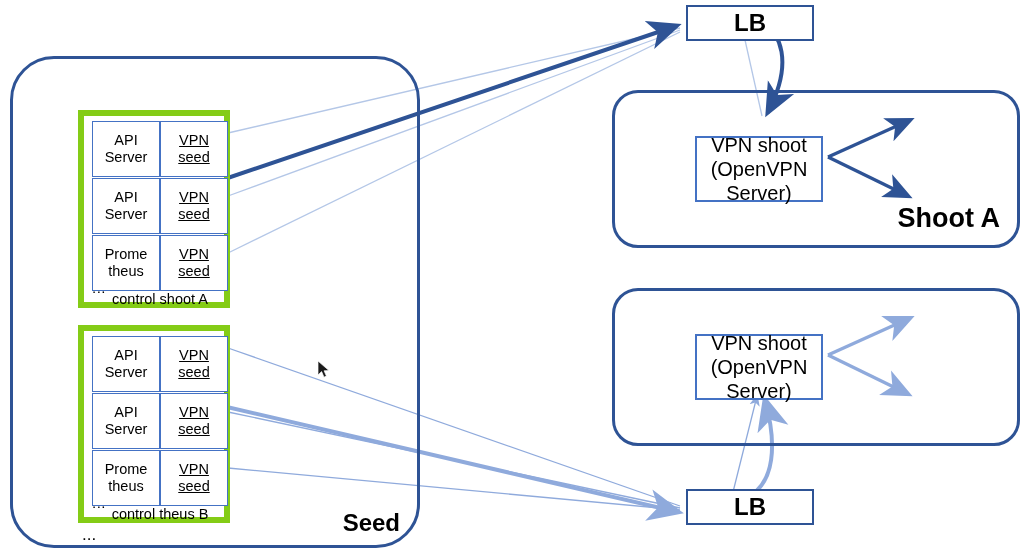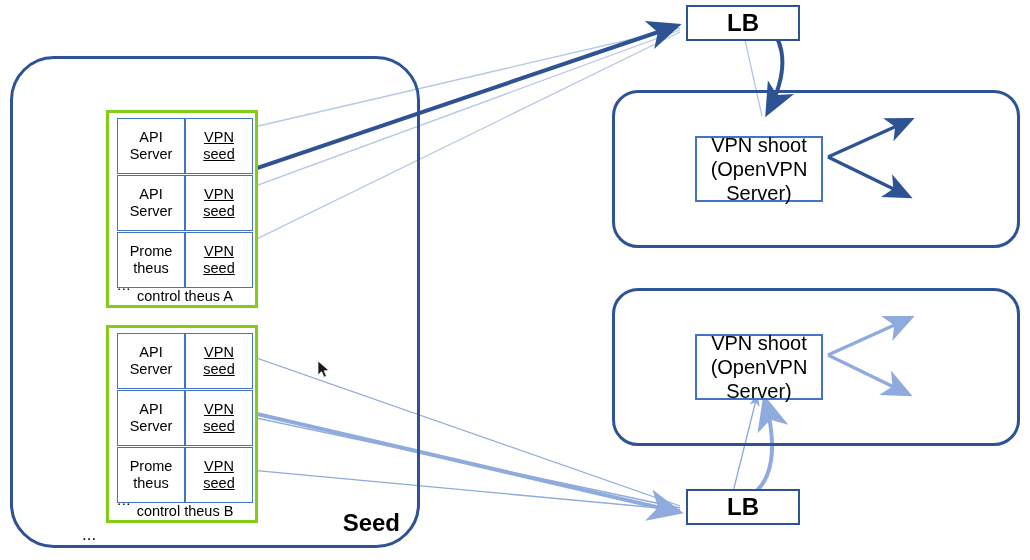--- a/index.html
+++ b/index.html
@@ -30,23 +30,22 @@
     background:transparent;
   }
   .seed-label{
     left:290px;top:505px;width:110px;height:36px;
     font-size:24px;font-weight:700;
     justify-content:flex-end;
     background:transparent;
   }
   
   .cp-box{
-    border:3px solid #84cc16;
+    border:6px solid #84cc16;
     background:#ffffff;
-    margin-left:28px;
   }
   .cp-a{left:78px;top:110px;width:152px;height:198px;}
   .cp-b{left:78px;top:325px;width:152px;height:198px;}
   .cp-label{
     position:absolute;
     left:0;width:152px;height:26px;
     display:flex;align-items:center;justify-content:center;
     font-size:14.5px;
     background:transparent;
   }
@@ -94,21 +93,21 @@
     width:128px;height:66px;
     border:2px solid #4472C4;
     font-size:20px;
     line-height:1.2;
     margin-top:12px;
   }
   .vpn-a{left:695px;top:124px;}
   .vpn-b{left:695px;top:322px;}
   
   .lb-box{
-    width:114px;height:36px;
+    width:128px;height:36px;
     border:2.6px solid #2E5395;
     font-size:24px;font-weight:700;
   }
   .lb-top{left:686px;top:5px;}
   .lb-bottom{left:686px;top:489px;}
   
   .trail-dots{
     left:82px;top:524px;width:40px;height:22px;
     font-size:17px;justify-content:flex-start;
     background:transparent;
@@ -207,21 +206,21 @@
         <span><span>Prome</span><br>
         <span>theus</span></span>
       </div>
       <div class="cell right">
         <span><span>VPN</span><br>
         <span>seed</span></span>
       </div>
     </div>
     <div class="cp-label" style="top:170px;">
       <span class="cp-dots">...</span>
-      <span>control theus A</span>
+      <span>control shoot A</span>
     </div>
   </div>
 
   <div class="node cp-box cp-b">
     <div class="row" style="top:5px;">
       <div class="cell">
         <span><span>API</span><br>
         <span>Server</span></span>
       </div>
       <div class="cell right">
@@ -261,20 +260,21 @@
   <div class="node lb-box lb-bottom">LB</div>
 
   <div class="node shoot-box shoot-a"></div>
   <div class="node vpn-shoot vpn-a">
     <span>
       <span>VPN shoot</span><br>
       <span>(OpenVPN</span><br>
       <span>Server)</span>
     </span>
   </div>
+  <div class="node shoot-label shoot-a-label">Shoot A</div>
 
   <div class="node shoot-box shoot-b"></div>
   <div class="node vpn-shoot vpn-b">
     <span>
       <span>VPN shoot</span><br>
       <span>(OpenVPN</span><br>
       <span>Server)</span>
     </span>
   </div>
 

